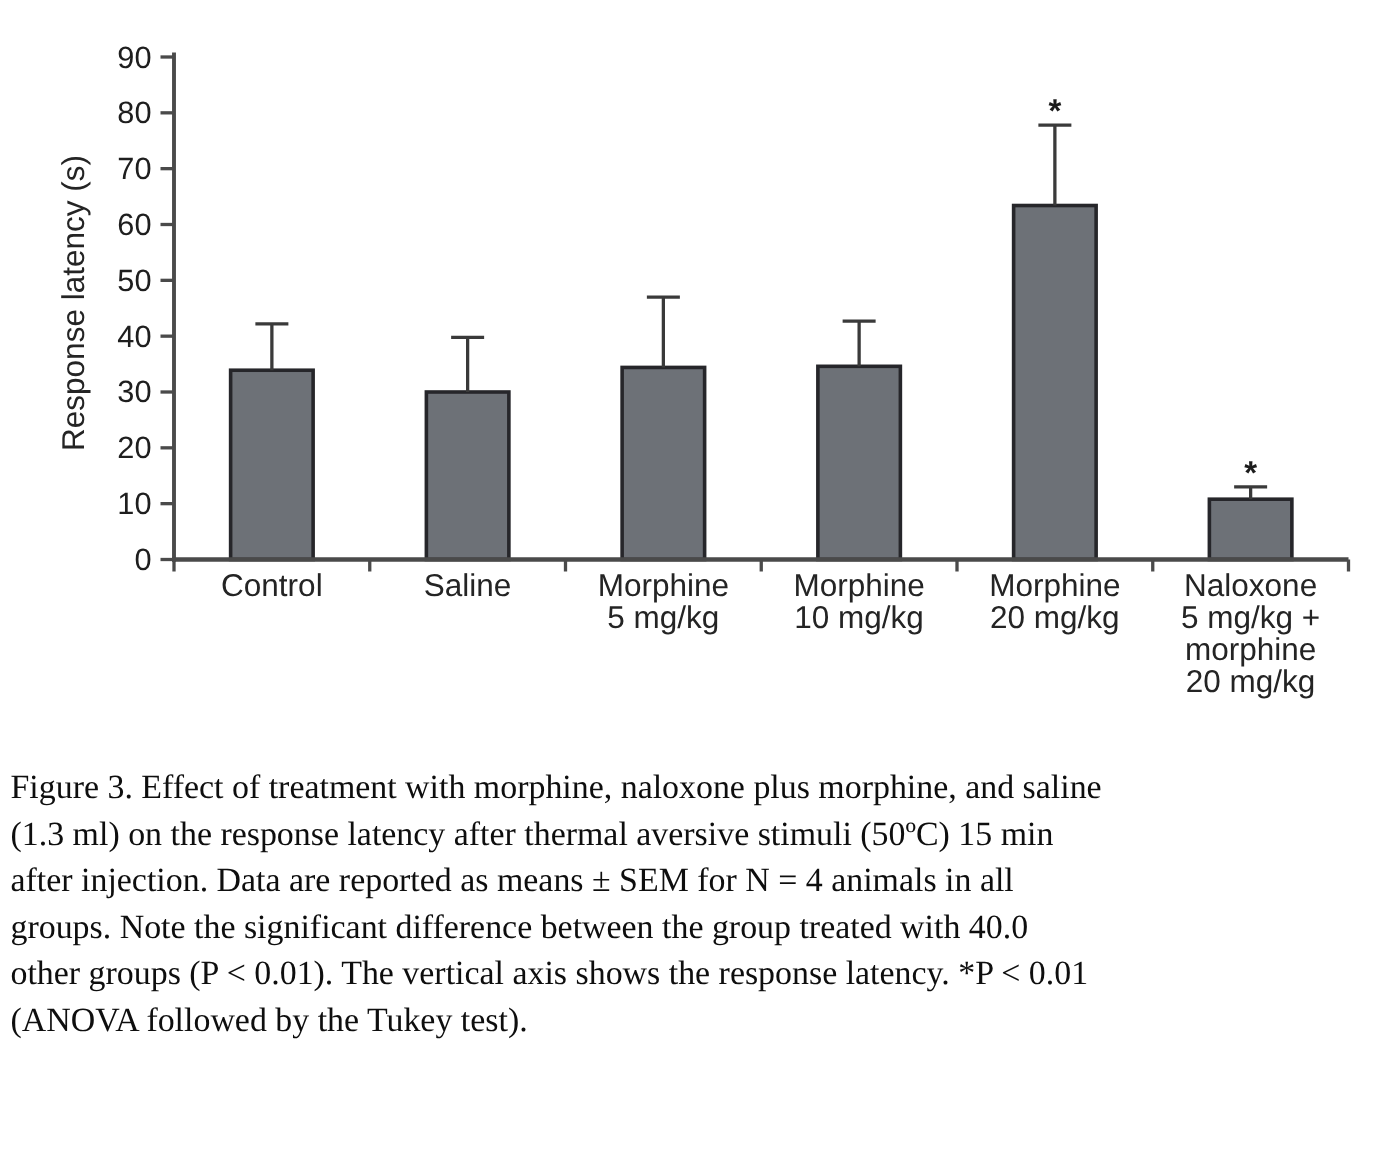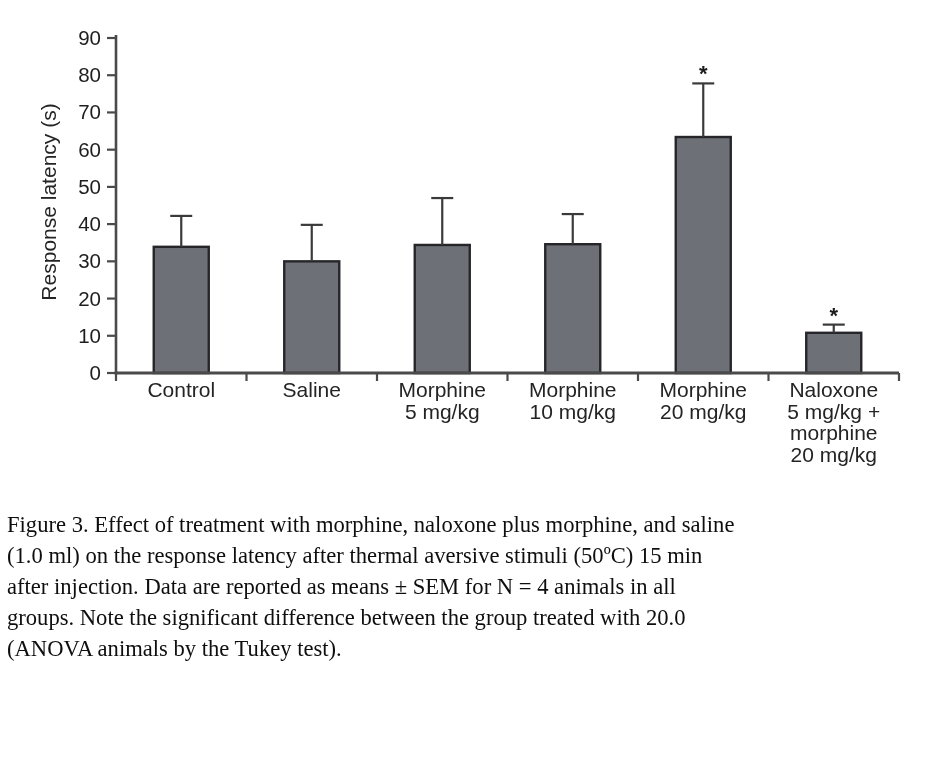--- a/index.html
+++ b/index.html
@@ -107,19 +107,20 @@
       <text x="703.25" y="418.5" text-anchor="middle" font-size="21" fill="#242424">20 mg/kg</text>
       <text x="833.75" y="397" text-anchor="middle" font-size="21" fill="#242424">Naloxone</text>
       <text x="833.75" y="418.5" text-anchor="middle" font-size="21" fill="#242424">5 mg/kg +</text>
       <text x="833.75" y="440" text-anchor="middle" font-size="21" fill="#242424">morphine</text>
       <text x="833.75" y="461.5" text-anchor="middle" font-size="21" fill="#242424">20 mg/kg</text>
       <text transform="translate(56 202) rotate(-90)" text-anchor="middle" font-size="21" fill="#242424">Response latency (s)</text>
     </svg>
 
   <div class="caption">
     <div>Figure 3. Effect of treatment with morphine, naloxone plus morphine, and saline</div>
-    <div>(1.0 ml) on the response latency after thermal aversive stimuli (50ºC) 15 min</div>
+    <div>(1.3 ml) on the response latency after thermal aversive stimuli (50ºC) 15 min</div>
     <div>after injection. Data are reported as means ± SEM for N = 4 animals in all</div>
-    <div>groups. Note the significant difference between the group treated with 20.0</div>
-    <div>(ANOVA animals by the Tukey test).</div>
+    <div>groups. Note the significant difference between the group treated with 40.0</div>
+    <div>other groups (P &lt; 0.01). The vertical axis shows the response latency. *P &lt; 0.01</div>
+    <div>(ANOVA followed by the Tukey test).</div>
   </div>
 
 </div>
 
 </body></html>

